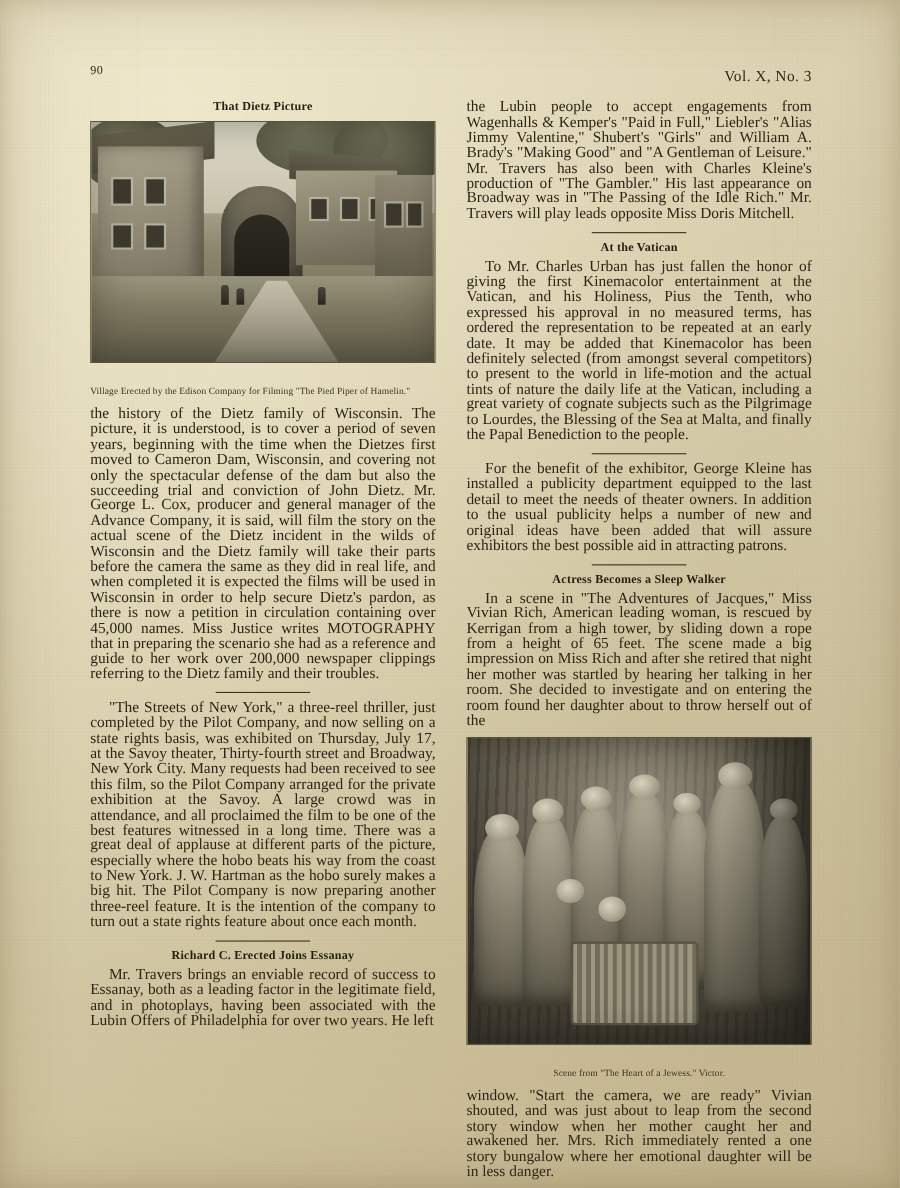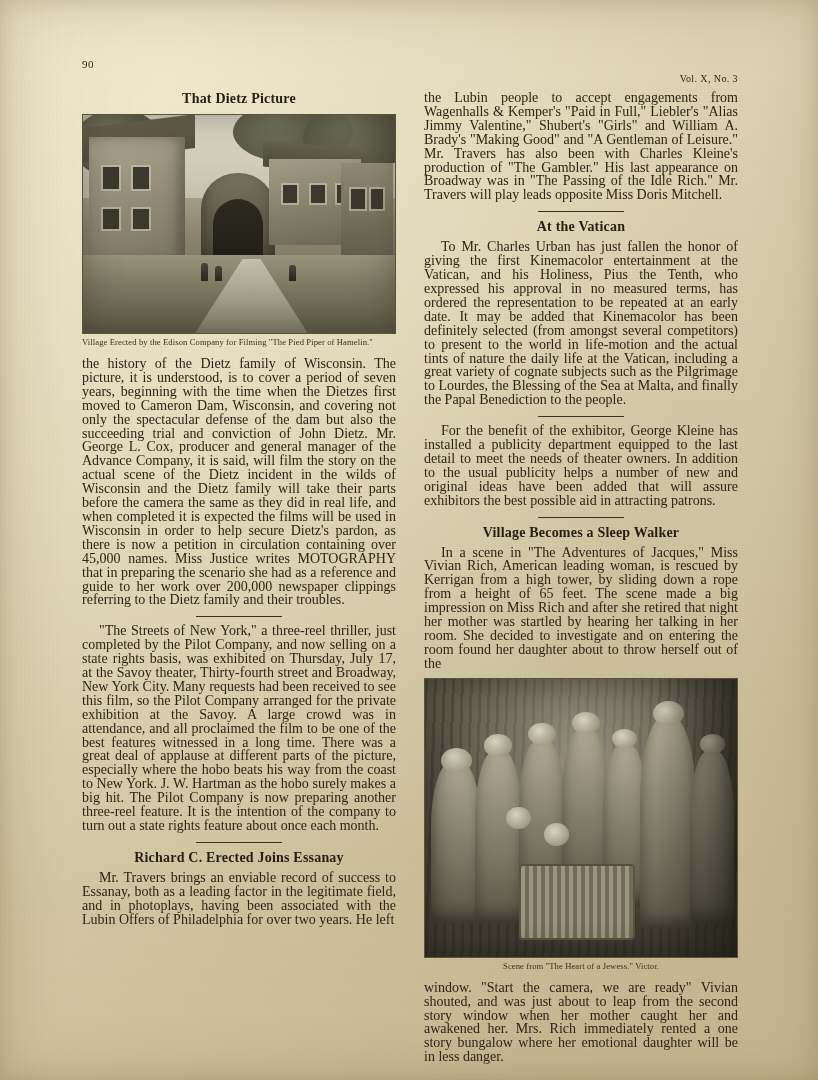--- a/index.html
+++ b/index.html
@@ -69,36 +69,36 @@
     top: 0;
     text-align: center;
     font-size: 15px;
     letter-spacing: 4.2px;
     font-weight: bold;
     color: #241e12;
   }
   .vol {
     position: absolute;
     right: 0;
-    top: 18px;
-    font-size: 10px;
+    top: 8px;
+    font-size: 14px;
     letter-spacing: .4px;
     color: #2e2718;
   }
 
   .columns {
     display: flex;
     gap: 28px;
   }
   .col {
     width: 314px;
   }
 
   h2.head {
-    font-size: 14px;
+    font-size: 11px;
     font-weight: bold;
     text-align: center;
     margin: 0 0 5px 0;
     letter-spacing: .2px;
     color: #241e12;
   }
   h2.head.small { font-size: 13.6px; }
 
   p.body {
     margin: 0 0 2px 0;
@@ -124,21 +124,21 @@
   }
   .fig-frame {
     border: 1px solid #5c5139;
     padding: 0;
     overflow: hidden;
     position: relative;
   }
   .caption {
     font-size: 8.6px;
     line-height: 10px;
-    margin-top: 3px;
+    margin-top: 20px;
     color: #3a3120;
     letter-spacing: .1px;
   }
   .caption.center { text-align: center; }
 
   
   .photo1 {
     width: 100%;
     height: 218px;
     position: relative;
@@ -333,21 +333,21 @@
 
         <h2 class="head">At the Vatican</h2>
         <p class="body indent">To Mr. Charles Urban has just fallen the honor of giving the first Kinemacolor entertainment at the Vatican, and his Holiness, Pius the Tenth, who expressed his approval in no measured terms, has ordered the representation to be repeated at an early date. It may be added that Kinemacolor has been definitely selected (from amongst several competitors) to present to the world in life-motion and the actual tints of nature the daily life at the Vatican, including a great variety of cognate subjects such as the Pilgrimage to Lourdes, the Blessing of the Sea at Malta, and finally the Papal Benediction to the people.</p>
 
         <div class="rule"></div>
 
         <p class="body indent">For the benefit of the exhibitor, George Kleine has installed a publicity department equipped to the last detail to meet the needs of theater owners. In addition to the usual publicity helps a number of new and original ideas have been added that will assure exhibitors the best possible aid in attracting patrons.</p>
 
         <div class="rule"></div>
 
-        <h2 class="head">Village Becomes a Sleep Walker</h2>
+        <h2 class="head">Actress Becomes a Sleep Walker</h2>
         <p class="body indent">In a scene in "The Adventures of Jacques," Miss Vivian Rich, American leading woman, is rescued by Kerrigan from a high tower, by sliding down a rope from a height of 65 feet. The scene made a big impression on Miss Rich and after she retired that night her mother was startled by hearing her talking in her room. She decided to investigate and on entering the room found her daughter about to throw herself out of the</p>
 
         <div class="figure">
           <div class="fig-frame">
             <div class="photo2">
               <div class="p2-back"></div>
 
               <div class="p2-person" style="left:2%;  top:30%; width:16%; height:58%;"></div>
               <div class="p2-head" style="left:5%;  top:25%; width:10%; height:9%;"></div>
 

